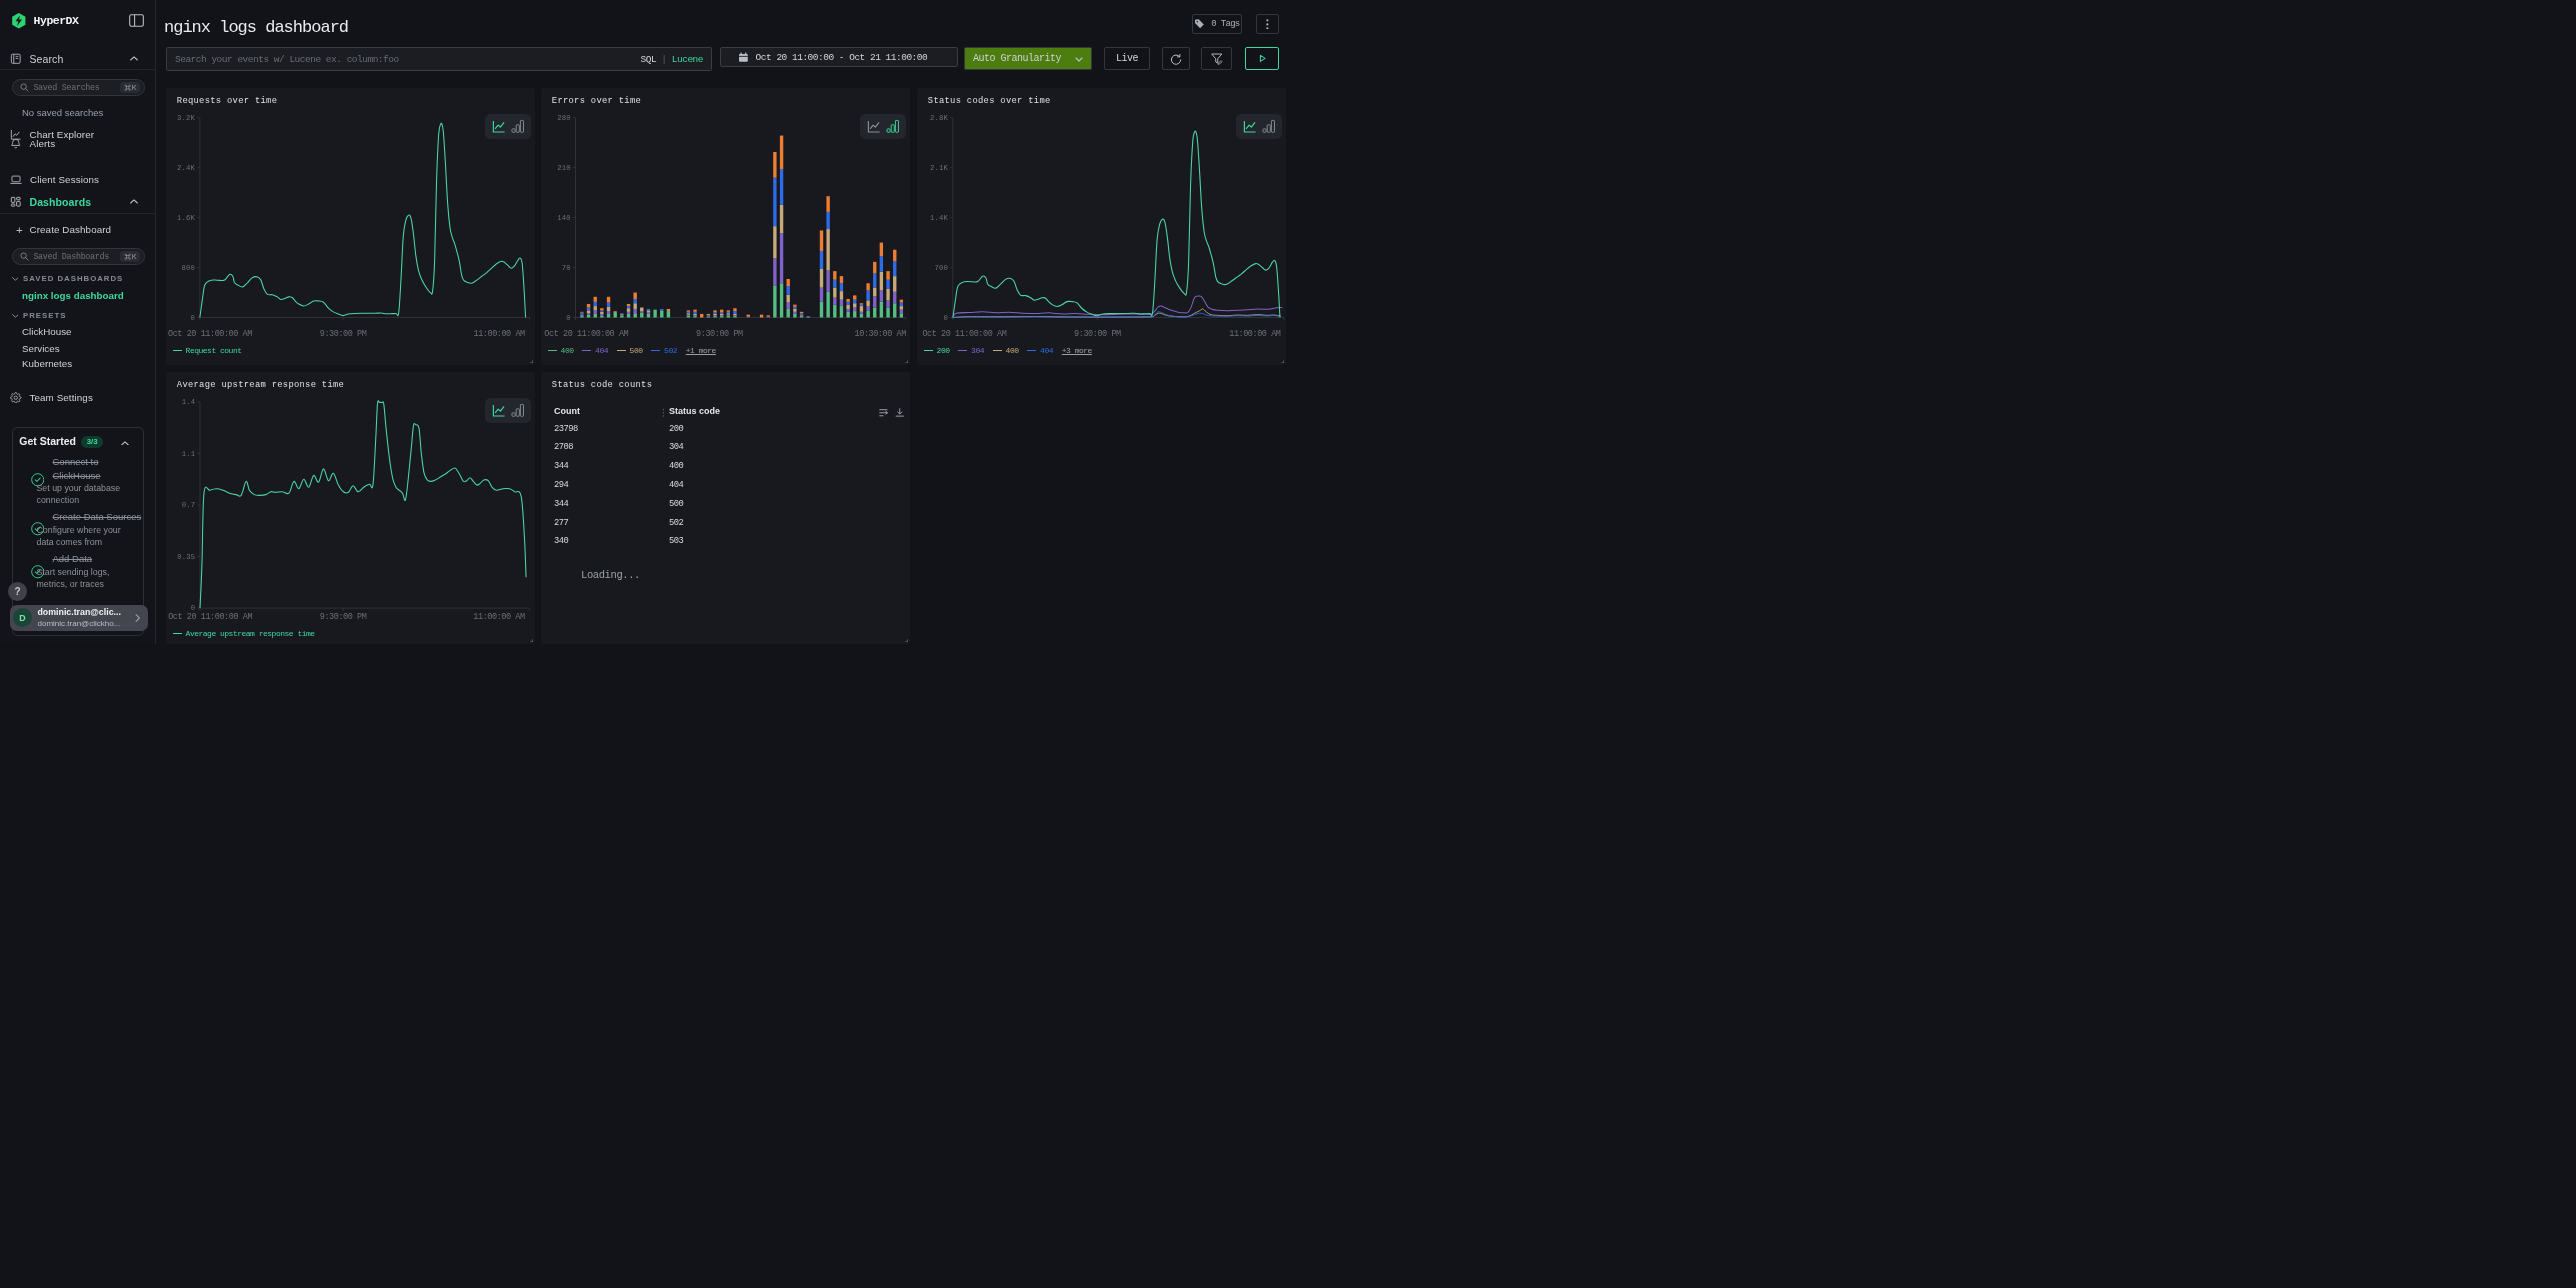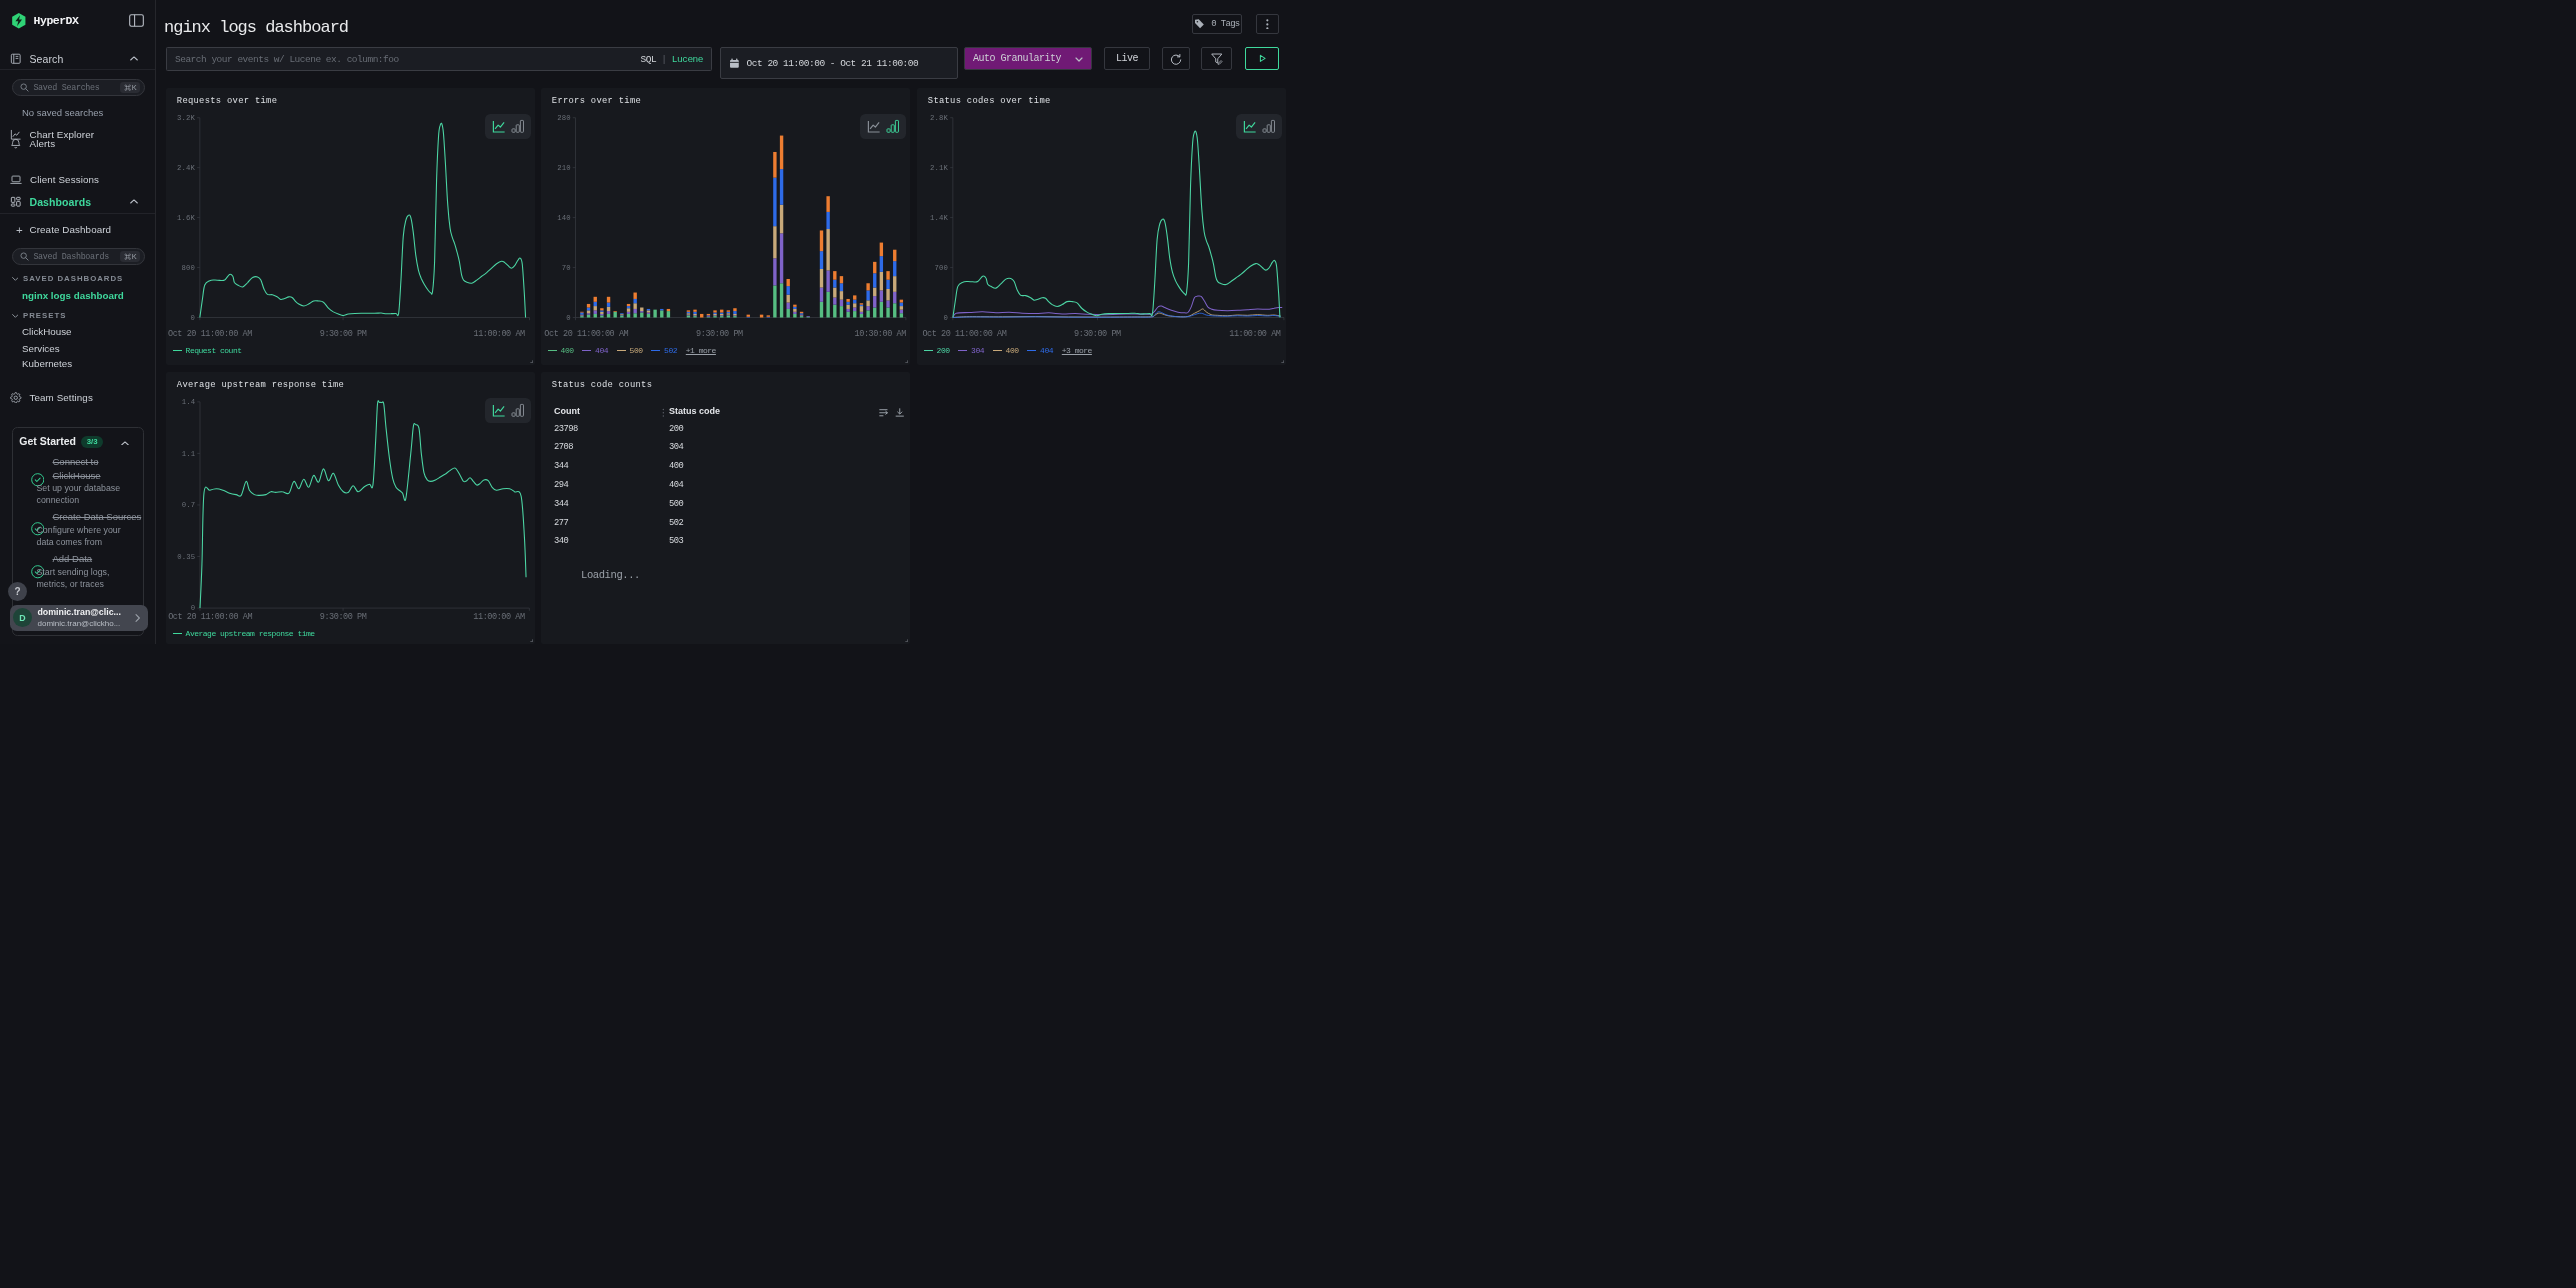--- a/index.html
+++ b/index.html
@@ -33,22 +33,22 @@
 .uemail { font-weight:400; font-size:8px; color:#b9bec6; }
 
 .pagetitle { position:absolute; left:164px; top:17.6px; font-family:"Liberation Mono", monospace; font-size:17px; letter-spacing:-1px; color:#e9eaec; }
 .btn { position:absolute; border:0.7px solid #35373e; border-radius:2px; display:flex; align-items:center; justify-content:center; font-family:"Liberation Mono", monospace; font-size:9.5px; letter-spacing:-0.7px; color:#c6cad1; }
 .tags { color:#aab0b8; font-size:9px; }
 .livebtn { font-size:10px; letter-spacing:-0.5px; color:#d2d5da; }
 .playbtn { border-color:#3fd99d; }
 .searchbox { position:absolute; left:166px; top:47px; width:546px; height:24px; background:#1b1d23; border:0.7px solid #3a3c43; border-radius:1.4px; display:flex; align-items:center; padding:0 8px; font-family:"Liberation Mono", monospace; font-size:9.5px; letter-spacing:-0.5px; }
 .ph { color:#686d75; flex:1; }
 .sqlluc { font-size:9.5px; letter-spacing:-0.5px; }
-.datebox { position:absolute; left:720px; top:47px; width:238px; height:32px; background:#1b1d23; border:0.7px solid #3a3c43; border-radius:2px; display:flex; align-items:center; padding:0 8px; font-family:"Liberation Mono", monospace; font-size:9.5px; letter-spacing:-0.5px; color:#d2d5da; }
-.granbox { position:absolute; left:964px; top:47px; width:128px; height:23px; background:#701a75; border:0.7px solid #35373e; border-radius:2px; display:flex; align-items:center; padding:0 8px; font-family:"Liberation Mono", monospace; font-size:10px; letter-spacing:-0.5px; color:#ced1d6; }
+.datebox { position:absolute; left:720px; top:47px; width:238px; height:20px; background:#1b1d23; border:0.7px solid #3a3c43; border-radius:2px; display:flex; align-items:center; padding:0 17px; font-family:"Liberation Mono", monospace; font-size:9.5px; letter-spacing:-0.5px; color:#d2d5da; }
+.granbox { position:absolute; left:964px; top:47px; width:128px; height:23px; background:#4d7c0f; border:0.7px solid #35373e; border-radius:2px; display:flex; align-items:center; padding:0 8px; font-family:"Liberation Mono", monospace; font-size:10px; letter-spacing:-0.5px; color:#ced1d6; }
 
 .panel { position:absolute; background:#17191e; border-radius:2px; }
 text.ax { font-family:"Liberation Mono", monospace; font-size:12.6px; letter-spacing:-0.65px; fill:#6a6f77; }
 text.ay { font-family:"Liberation Mono", monospace; font-size:10.8px; letter-spacing:0.2px; fill:#6a6f77; }
 .ptitle { position:absolute; left:10.8px; top:7.8px; font-family:"Liberation Mono", monospace; font-size:8.8px; letter-spacing:0.3px; color:#dde0e4; }
 .toggle { position:absolute; right:4px; top:26px; width:46px; height:25px; background:#23262c; border-radius:5.4px; display:flex; align-items:center; justify-content:center; gap:5.4px; }
 .chart { position:absolute; left:0; top:0; }
 .legend { position:absolute; left:6.8px; display:flex; align-items:center; gap:8.8px; font-family:"Liberation Mono", monospace; font-size:8px; letter-spacing:-0.5px; }
 .li { display:flex; align-items:center; gap:4px; }
 .dash { display:inline-block; width:8.8px; height:1.4px; }

